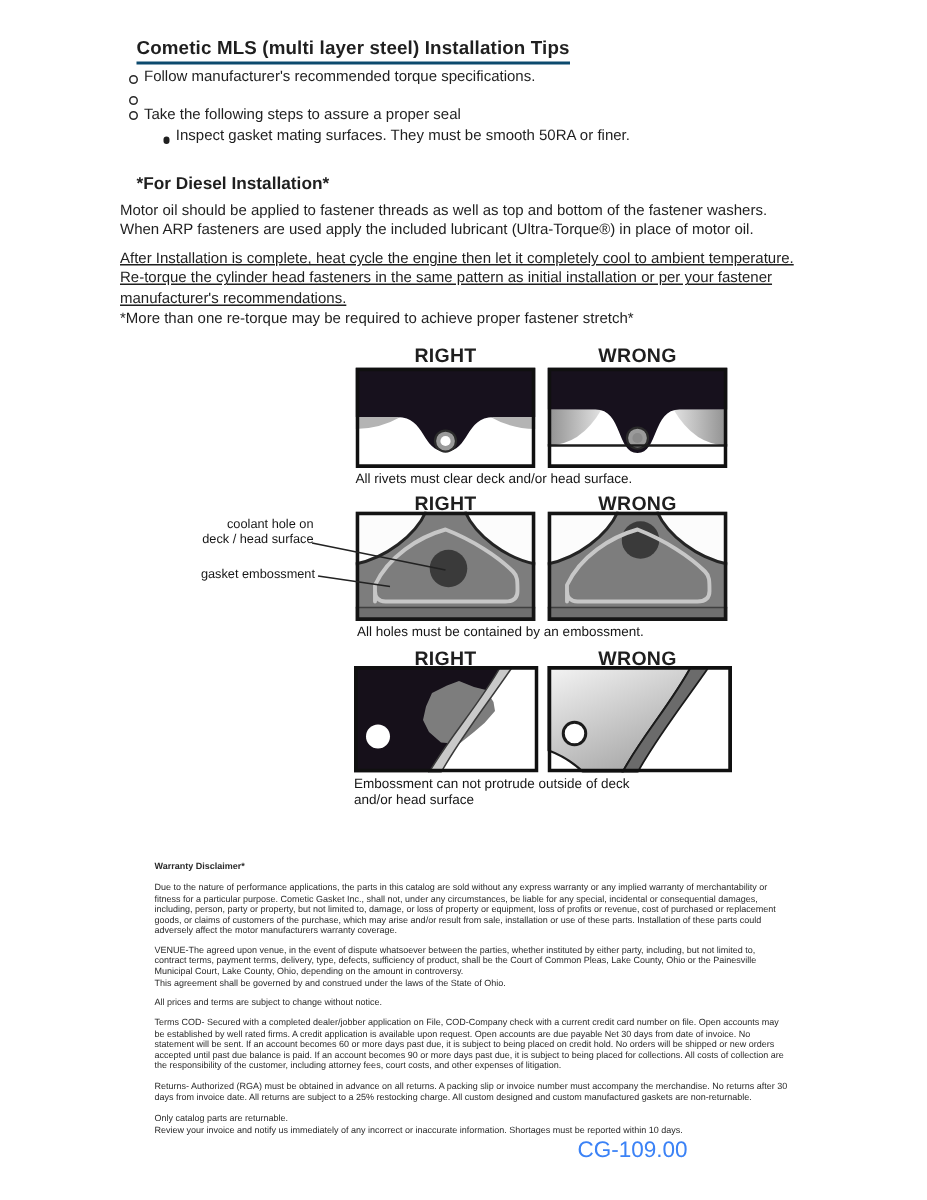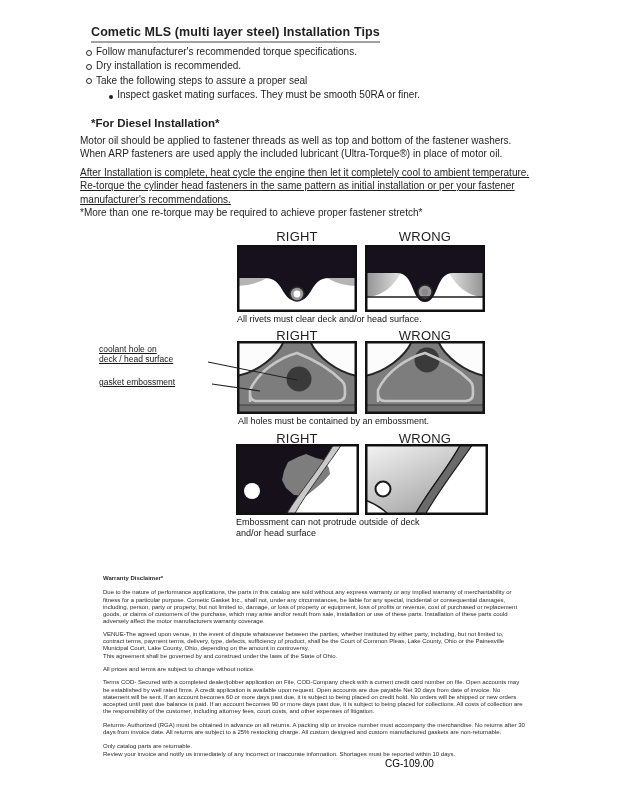--- a/index.html
+++ b/index.html
@@ -5,59 +5,58 @@
   html,body{margin:0;padding:0;}
   body{
     width:618px;height:800px;background:#ffffff;position:relative;overflow:hidden;
     font-family:"Liberation Sans","DejaVu Sans",sans-serif;color:#1f1f1f;
     -webkit-font-smoothing:antialiased;
   }
   .abs{position:absolute;}
   
   .title{
     left:91px;top:25px;font-size:12.5px;font-weight:bold;
-    border-bottom:2px solid #a3a3a3;padding-bottom:2px;letter-spacing:.1px;
+    border-bottom:2px solid #0c4a6e;padding-bottom:2px;letter-spacing:.1px;
   }
   
   .bullets{left:86px;top:45px;width:470px;font-size:10px;}
   .b-row{display:flex;align-items:flex-start;line-height:14.3px;text-align:right;}
   .b-marker{
     width:4px;height:4px;border:1px solid #2a2a2a;border-radius:50%;
     margin:4.5px 4px 0 0;flex:0 0 auto;background:#fff;
   }
   .sb-row{display:flex;align-items:center;line-height:14.3px;margin-left:23px;}
   .sb-marker{
     width:4.2px;height:4.2px;border-radius:50%;background:#1f1f1f;
     margin:4.5px 4px 0 0;flex:0 0 auto;
   }
   .diesel-h{left:91px;top:117px;font-size:11.5px;font-weight:bold;}
   .para{left:80px;width:452px;font-size:10px;line-height:13.4px;}
   .p1{top:134px;}
   .p2{top:166px;text-decoration:underline;}
   .note{top:206px;}
   
-  .dlabel{width:120px;text-align:center;font-size:13px;font-weight:400;letter-spacing:.2px;}
+  .dlabel{width:120px;text-align:center;font-size:13px;font-weight:700;letter-spacing:.2px;}
   .cap{font-size:9px;line-height:11px;color:#161616;}
-  .callout{font-size:8.5px;line-height:10px;text-align:left;color:#161616;text-decoration:underline;}
+  .callout{font-size:8.5px;line-height:10px;text-align:right;color:#161616;}
   .dbox{display:block;}
   .leader{pointer-events:none;z-index:5;}
 </style>
 </head>
 <body>
 
 <div class="abs title">Cometic MLS (multi layer steel) Installation Tips</div>
 
 <div class="abs bullets">
   <div class="b-row">
     <span class="b-marker"></span>
     <span>Follow manufacturer's recommended torque specifications.</span>
   </div>
   <div class="b-row">
     <span class="b-marker"></span>
-    <span>Dry installation is recommended.</span>
   </div>
   <div class="b-row">
     <span class="b-marker"></span>
     <span>Take the following steps to assure a proper seal</span>
   </div>
   <div class="sb-row">
     <span class="sb-marker"></span>
     <span>Inspect gasket mating surfaces.  They must be smooth 50RA or finer.</span>
   </div>
 </div>
@@ -181,13 +180,13 @@
   <div style="margin-bottom:5px;">Due to the nature of performance applications, the parts in this catalog are sold without any express warranty or any implied warranty of merchantability or fitness for a particular purpose.  Cometic Gasket Inc., shall not, under any circumstances, be liable for any special, incidental or consequential damages, including, person, party or property, but not limited to, damage, or loss of property or equipment, loss of profits or revenue, cost of purchased or replacement goods, or claims of customers of the purchase, which may arise and/or result from sale, installation or use of these parts.  Installation of these parts could adversely affect the motor manufacturers warranty coverage.</div>
   <div>VENUE-The agreed upon venue, in the event of dispute whatsoever between the parties, whether instituted by either party, including, but not limited to, contract terms, payment terms, delivery, type, defects, sufficiency of product, shall be the Court of Common Pleas, Lake County, Ohio or the Painesville Municipal Court, Lake County, Ohio, depending on the amount in controversy.</div>
   <div style="margin-bottom:6px;">This agreement shall be governed by and construed under the laws of the State of Ohio.</div>
   <div style="margin-bottom:6px;">All prices and terms are subject to change without notice.</div>
   <div style="margin-bottom:6px;">Terms COD- Secured with a completed dealer/jobber application on File, COD-Company check with a current credit card number on file.  Open accounts may be established by well rated firms.  A credit application is available upon request.  Open accounts are due payable Net 30 days from date of invoice.  No statement will be sent.  If an account becomes 60 or more days past due, it is subject to being placed on credit hold.  No orders will be shipped or new orders accepted until past due balance is paid.  If an account becomes 90 or more days past due, it is subject to being placed for collections.  All costs of collection are the responsibility of the customer, including attorney fees, court costs, and other expenses of litigation.</div>
   <div style="margin-bottom:7px;">Returns- Authorized (RGA) must be obtained in advance on all returns.  A packing slip or invoice number must accompany the merchandise.  No returns after 30 days from invoice date.  All returns are subject to a 25% restocking charge.  All custom designed and custom manufactured gaskets are non-returnable.</div>
   <div>Only catalog parts are returnable.</div>
   <div>Review your invoice and notify us immediately of any incorrect or inaccurate information.  Shortages must be reported within 10 days.</div>
 </div>
 
-<div class="abs" style="left:385px;top:758px;font-size:10px;color:#000000;">CG-109.00</div>
+<div class="abs" style="left:385px;top:758px;font-size:15px;color:#3b82f6;">CG-109.00</div>
 
 </body></html>

